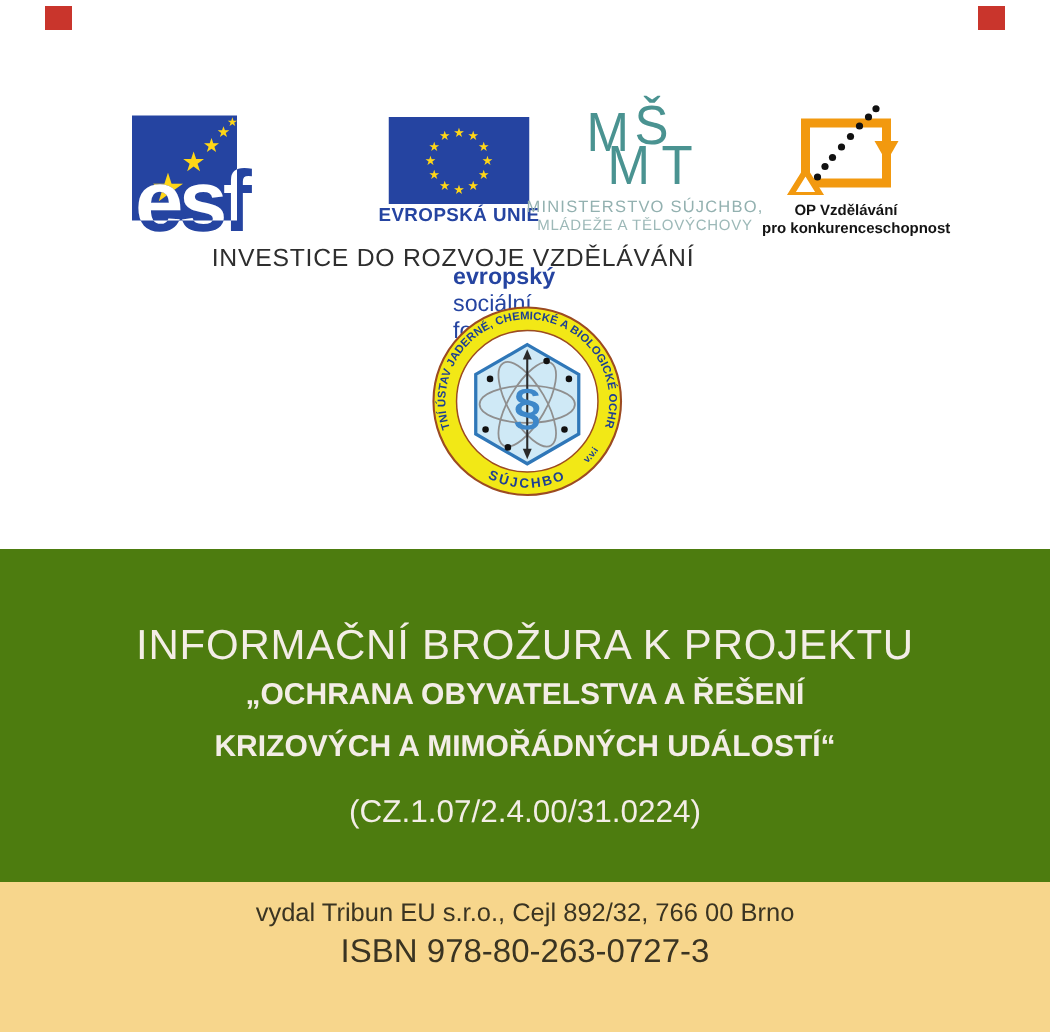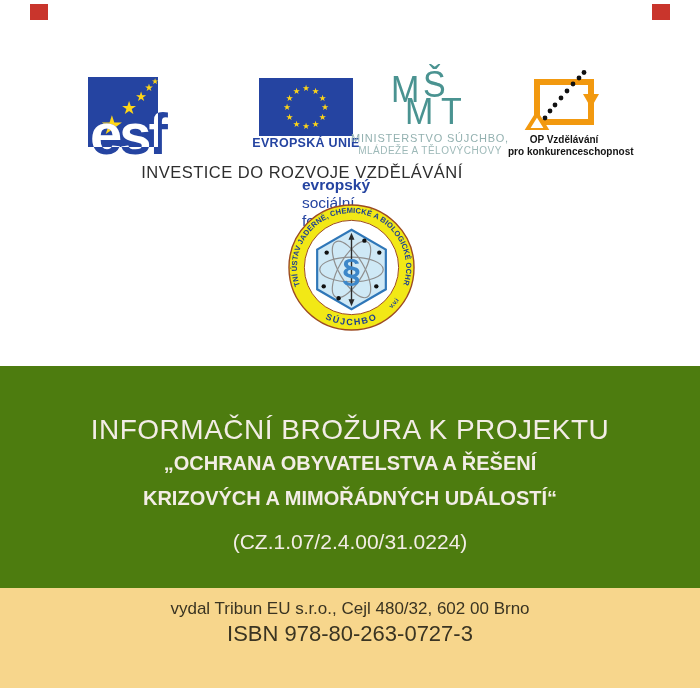--- a/index.html
+++ b/index.html
@@ -175,17 +175,17 @@
   </div>
 
   <div class="red-band">
     <div class="band-title">INFORMAČNÍ BROŽURA K PROJEKTU</div>
     <div class="band-quote1">„OCHRANA OBYVATELSTVA A ŘEŠENÍ</div>
     <div class="band-quote2">KRIZOVÝCH A MIMOŘÁDNÝCH UDÁLOSTÍ“</div>
     <div class="band-code">(CZ.1.07/2.4.00/31.0224)</div>
   </div>
 
   <div class="footer-band">
-    <div class="footer-pub">vydal Tribun EU s.r.o., Cejl 480/32, 602 00 Brno</div>
+    <div class="footer-pub">vydal Tribun EU s.r.o., Cejl 892/32, 766 00 Brno</div>
     <div class="footer-isbn">ISBN 978-80-263-0727-3</div>
   </div>
 
 </div>
 
 </body></html>

